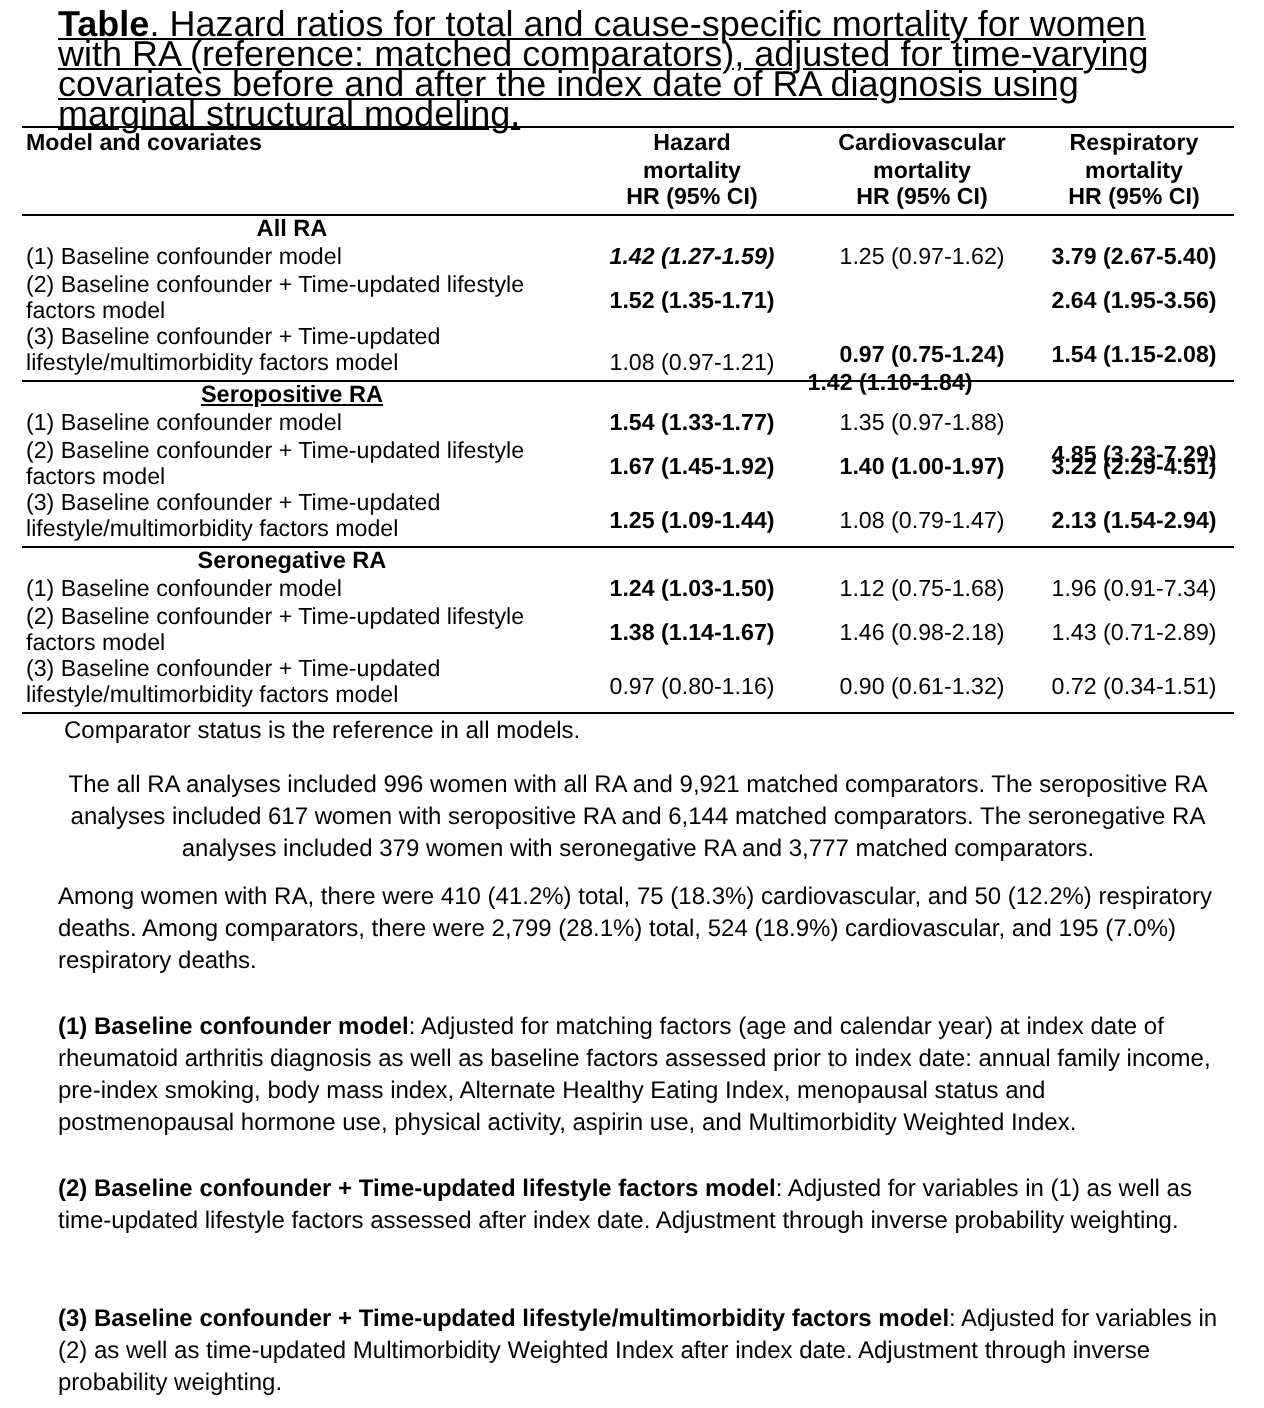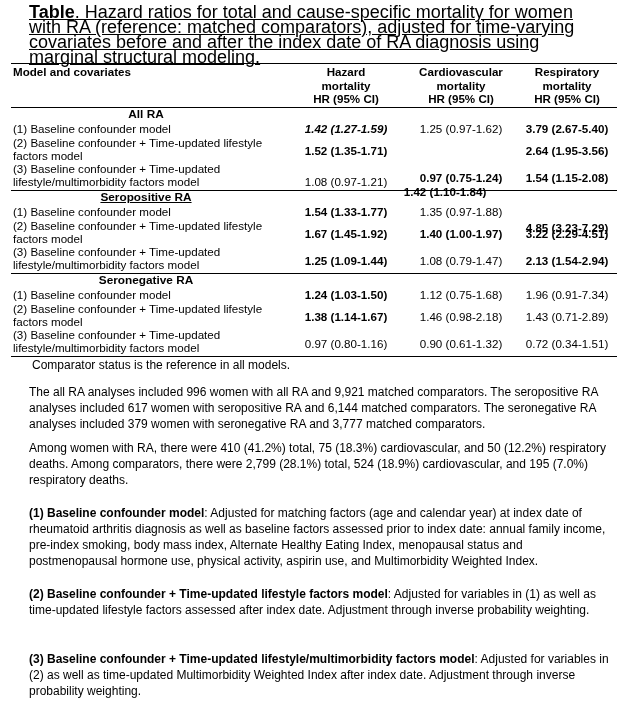--- a/index.html
+++ b/index.html
@@ -186,21 +186,21 @@
   </div>
   <div class="cell" style="left:285px; top:274px; width:100px;">0.97 (0.80-1.16)</div>
   <div class="cell" style="left:400px; top:274px; width:100px;">0.90 (0.61-1.32)</div>
   <div class="cell" style="left:506px; top:274px; width:100px;">0.72 (0.34-1.51)</div>
 
   <div class="hr-line" style="top:293px;"></div>
 </div>
 
 <div class="footnote" style="top:357px;">Comparator status is the reference in all models.</div>
 
-<div class="para" style="top:384px;">The all RA analyses included 996 women with all RA and 9,921 matched comparators. The seropositive RA analyses included 617 women with seropositive RA and 6,144 matched comparators. The seronegative RA analyses included 379 women with seronegative RA and 3,777 matched comparators.</div>
+<div class="para" style="top:384px;text-align:center;">The all RA analyses included 996 women with all RA and 9,921 matched comparators. The seropositive RA analyses included 617 women with seropositive RA and 6,144 matched comparators. The seronegative RA analyses included 379 women with seronegative RA and 3,777 matched comparators.</div>
 
 <div class="para" style="top:440px;">Among women with RA, there were 410 (41.2%) total, 75 (18.3%) cardiovascular, and 50 (12.2%) respiratory deaths. Among comparators, there were 2,799 (28.1%) total, 524 (18.9%) cardiovascular, and 195 (7.0%) respiratory deaths.</div>
 
 <div class="para" style="top:505px;"><b>(1) Baseline confounder model</b><span>: Adjusted for matching factors (age and calendar year) at index date of rheumatoid arthritis diagnosis as well as baseline factors assessed prior to index date: annual family income, pre-index smoking, body mass index, Alternate Healthy Eating Index, menopausal status and postmenopausal hormone use, physical activity, aspirin use, and Multimorbidity Weighted Index.</span></div>
 
 <div class="para" style="top:586px;"><b>(2) Baseline confounder + Time-updated lifestyle factors model</b><span>: Adjusted for variables in (1) as well as time-updated lifestyle factors assessed after index date. Adjustment through inverse probability weighting.</span></div>
 
 <div class="para" style="top:651px;"><b>(3) Baseline confounder + Time-updated lifestyle/multimorbidity factors model</b><span>: Adjusted for variables in (2) as well as time-updated Multimorbidity Weighted Index after index date. Adjustment through inverse probability weighting.</span></div>
 
 </body></html>

